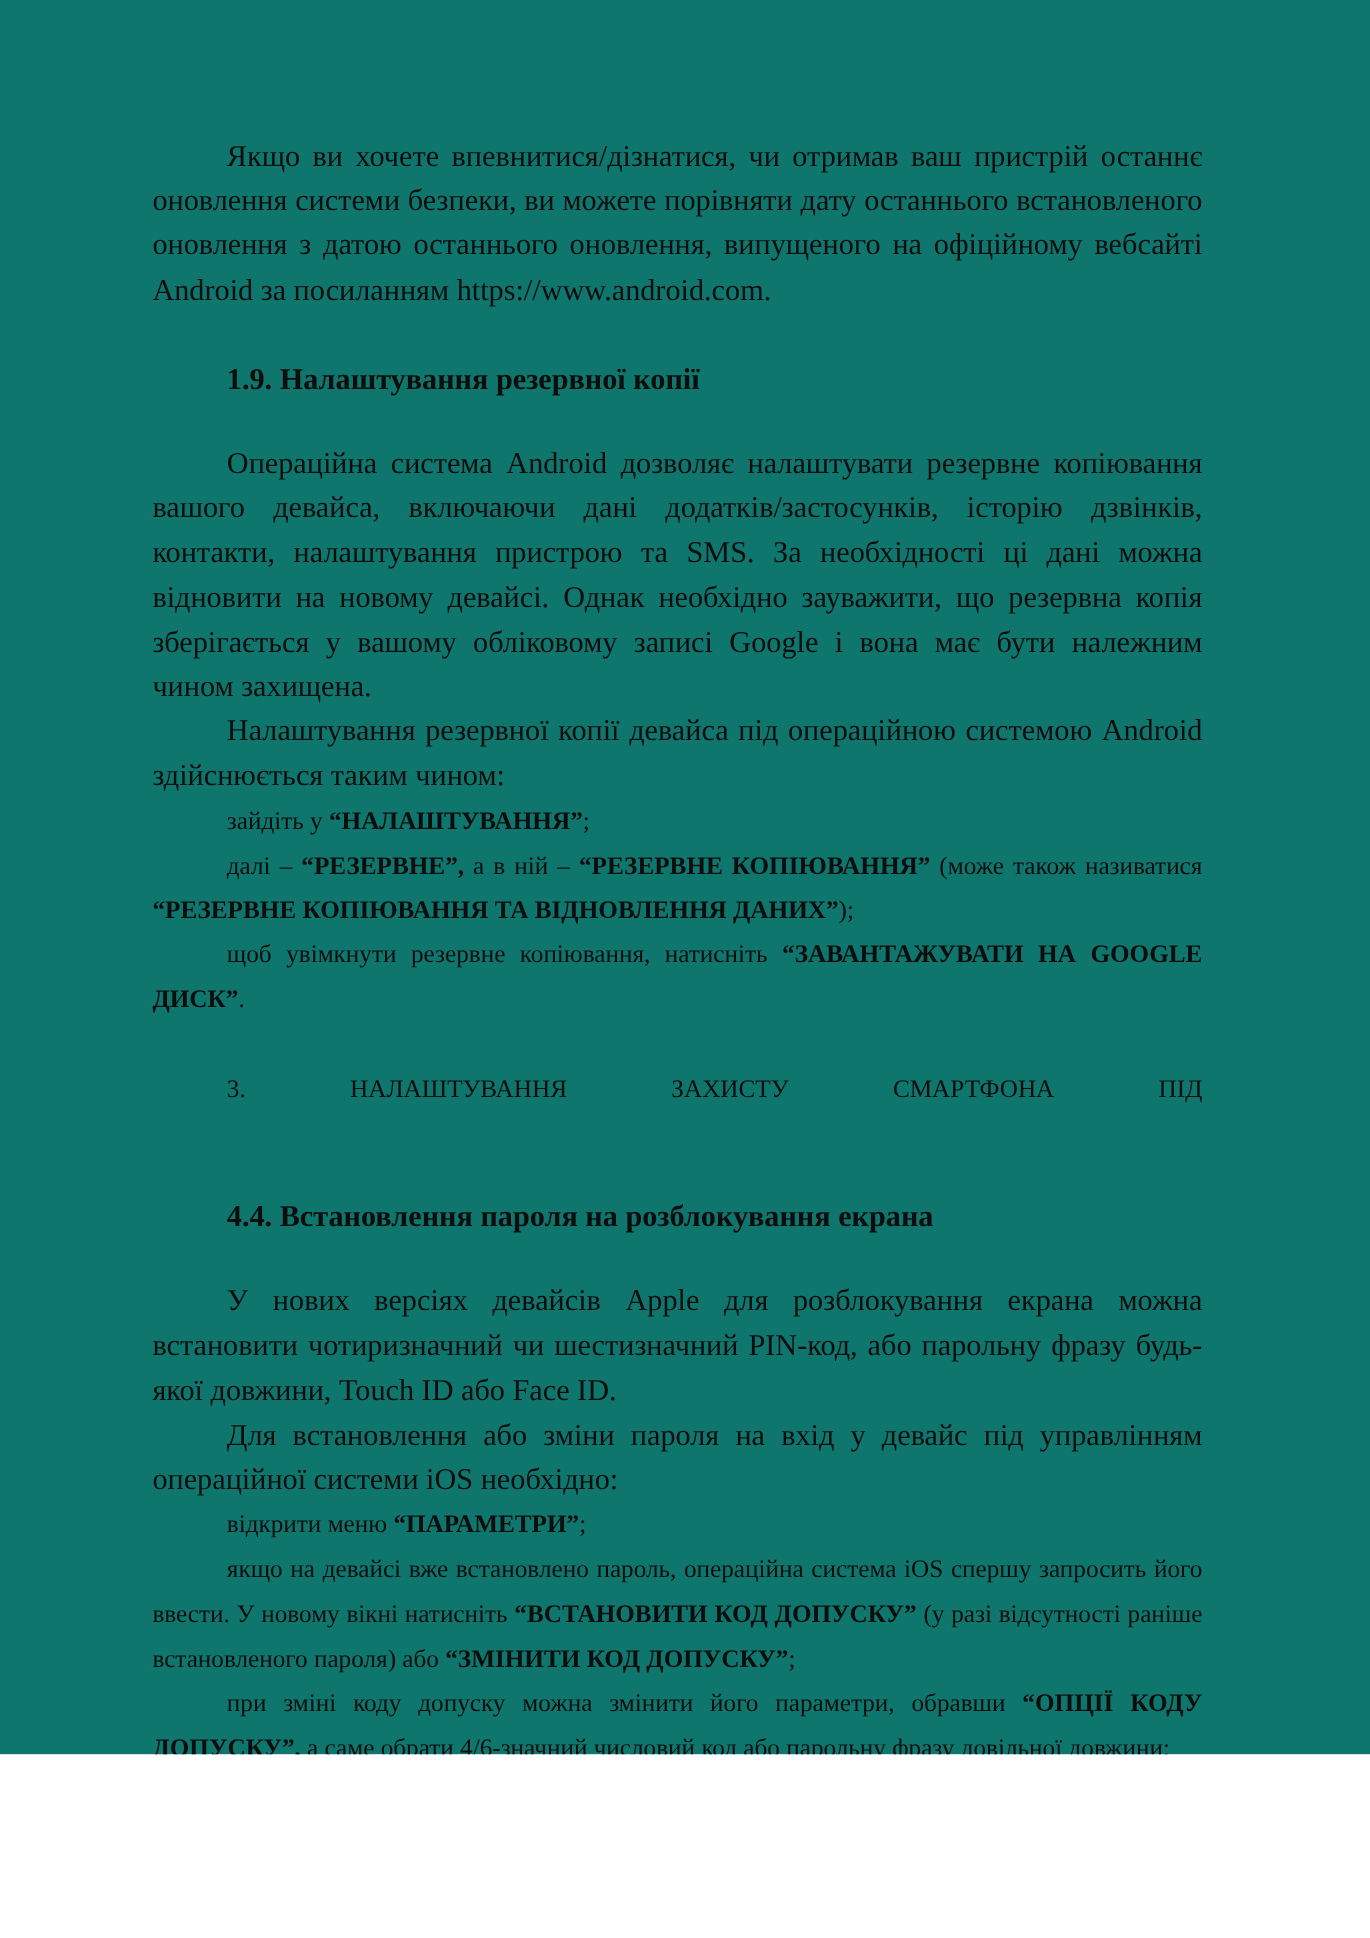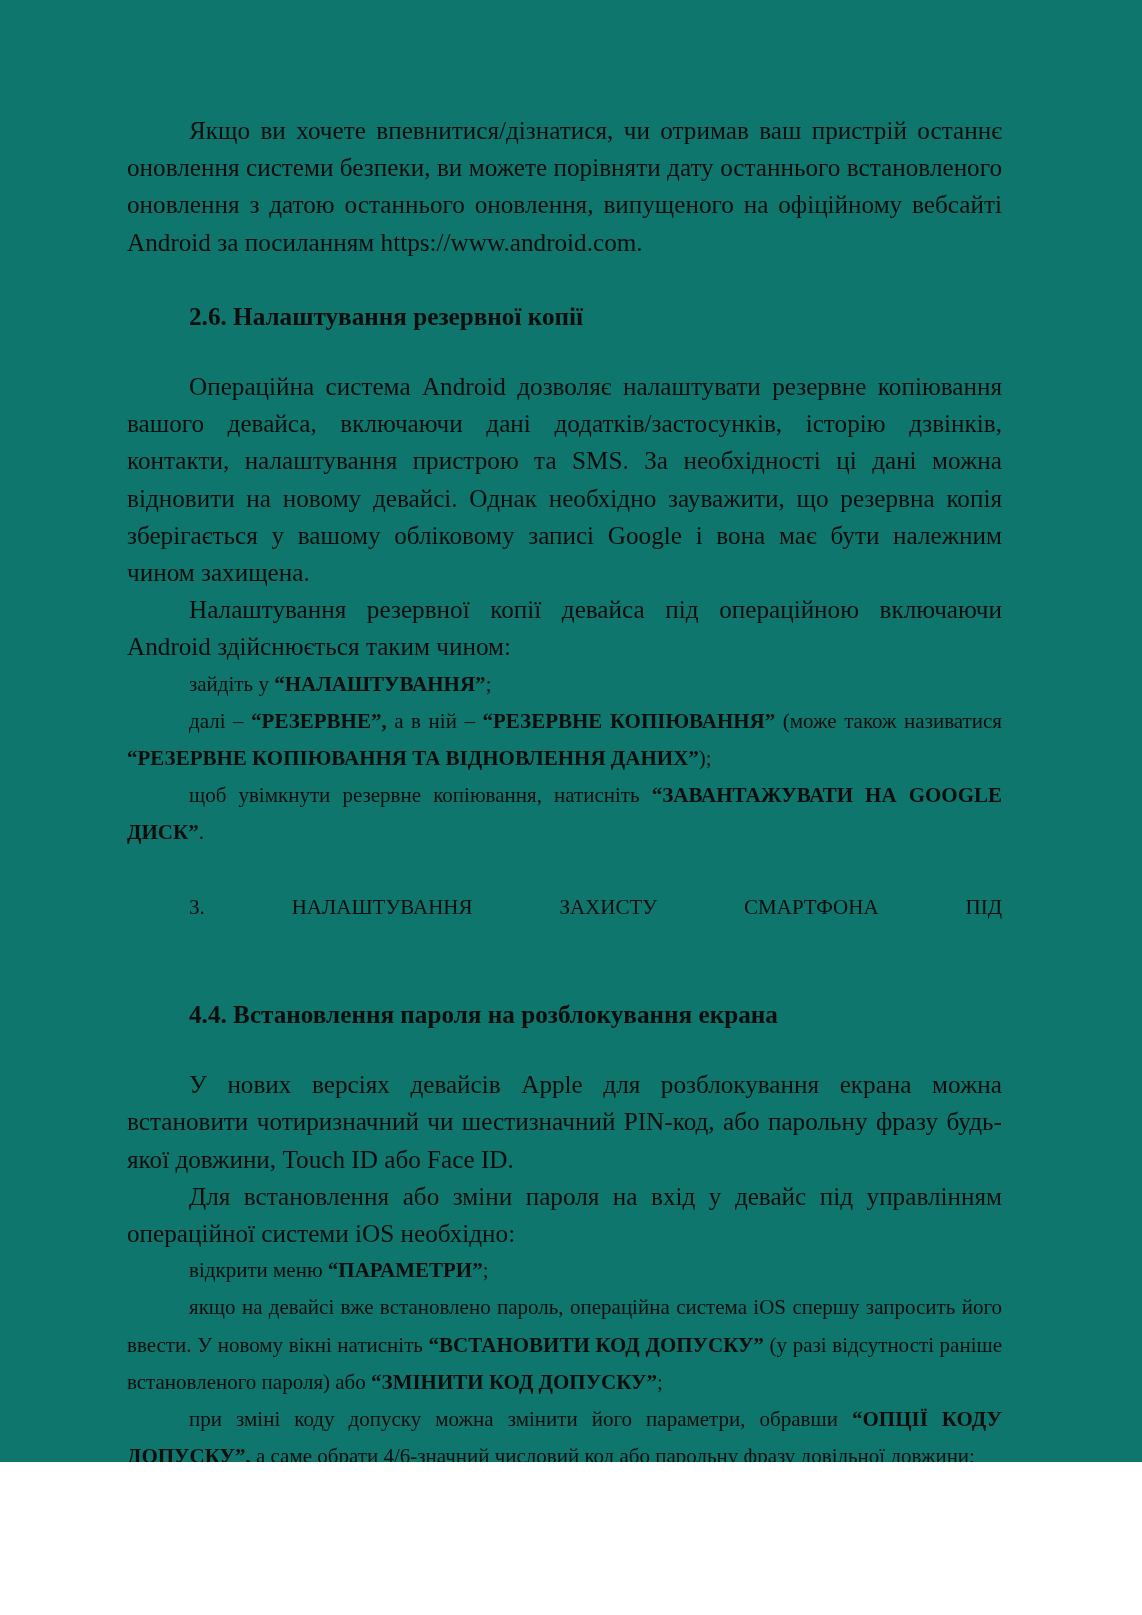--- a/index.html
+++ b/index.html
@@ -89,27 +89,27 @@
 </head>
 <body>
 
 <div class="page">
   <div class="content">
 
     <p class="body-par">Якщо ви хочете впевнитися/дізнатися, чи отримав ваш пристрій останнє оновлення системи безпеки, ви можете порівняти дату останнього встановленого оновлення з датою останнього оновлення, випущеного на офіційному вебсайті Android за посиланням https://www.android.com.</p>
 
     <div class="spacer-lg"></div>
 
-    <h2 class="h-sub">2.6. Налаштування резервної копії</h2>
+    <h2 class="h-sub">1.9. Налаштування резервної копії</h2>
 
     <div class="spacer-md"></div>
 
     <p class="body-par">Операційна система Android дозволяє налаштувати резервне копіювання вашого девайса, включаючи дані додатків/застосунків, історію дзвінків, контакти, налаштування пристрою та SMS. За необхідності ці дані можна відновити на новому девайсі. Однак необхідно зауважити, що резервна копія зберігається у вашому обліковому записі Google і вона має бути належним чином захищена.</p>
 
-    <p class="body-par">Налаштування резервної копії девайса під операційною включаючи Android здійснюється таким чином:</p>
+    <p class="body-par">Налаштування резервної копії девайса під операційною системою Android здійснюється таким чином:</p>
 
     <p class="clause">
       <span>зайдіть у </span><b>“НАЛАШТУВАННЯ”</b><span>;</span>
     </p>
 
     <p class="clause">
       <span>далі – </span><b>“РЕЗЕРВНЕ”,</b><span> а в ній – </span><b>“РЕЗЕРВНЕ КОПІЮВАННЯ”</b><span> (може також називатися </span><b>“РЕЗЕРВНЕ КОПІЮВАННЯ ТА ВІДНОВЛЕННЯ ДАНИХ”</b><span>);</span>
     </p>
 
     <p class="clause">

